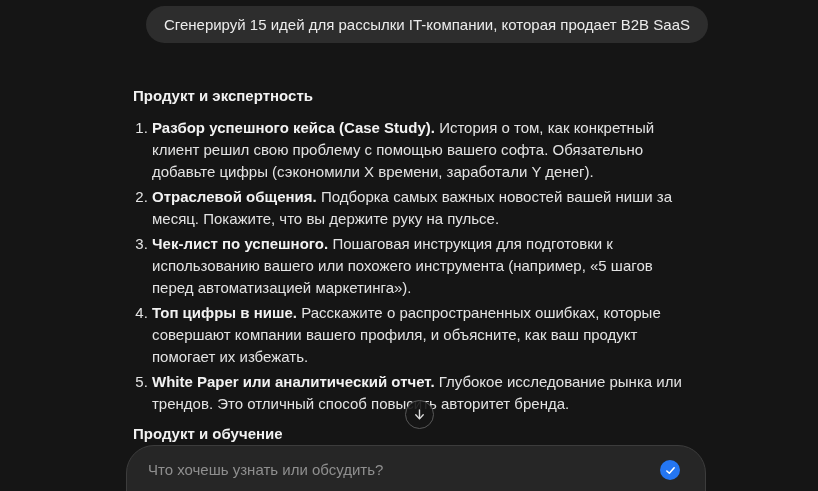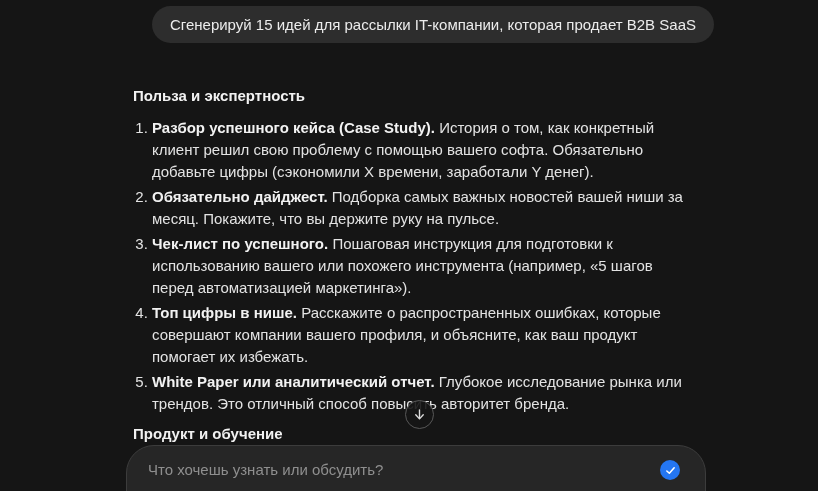--- a/index.html
+++ b/index.html
@@ -4,21 +4,21 @@
 <style>
   html,body{margin:0;padding:0;}
   body{
     width:818px;height:491px;overflow:hidden;position:relative;
     background:#151515;
     font-family:"Liberation Sans","DejaVu Sans",sans-serif;
   }
   .viewport{position:absolute;inset:0;}
 
   
-  .user-row{position:absolute;top:6px;right:104px;}
+  .user-row{position:absolute;top:6px;right:110px;}
   .user-bubble{
     background:#2d2d2d;color:#ececec;
     font-size:15px;line-height:21px;white-space:nowrap;
     padding:8px 18px;border-radius:19px;
   }
 
   
   .assistant{
     position:absolute;top:79px;left:133px;width:574px;
     color:#e3e3e3;font-size:15px;line-height:22px;
@@ -66,25 +66,25 @@
 
   <div class="user-row">
     <div class="user-bubble">
       <span>Сгенерируй 15 идей для рассылки IT-компании, которая продает B2B SaaS</span>
     </div>
   </div>
 
   <div class="assistant">
     <div>
   <section>
-    <h3>Польза и экспертность</h3>
+    <h3>Продукт и экспертность</h3>
     <ol>
   <li><strong>Разбор успешного кейса (Case Study). </strong><span>История о том, как конкретный клиент решил свою проблему с помощью вашего софта. Обязательно добавьте цифры (сэкономили X времени, заработали Y денег).</span></li>
 
-  <li><strong>Обязательно дайджест. </strong><span>Подборка самых важных новостей вашей ниши за месяц. Покажите, что вы держите руку на пульсе.</span></li>
+  <li><strong>Отраслевой общения. </strong><span>Подборка самых важных новостей вашей ниши за месяц. Покажите, что вы держите руку на пульсе.</span></li>
 
   <li><strong>Чек-лист по успешного. </strong><span>Пошаговая инструкция для подготовки к использованию вашего или похожего инструмента (например, «5 шагов перед автоматизацией маркетинга»).</span></li>
 
   <li><strong>Топ цифры в нише. </strong><span>Расскажите о распространенных ошибках, которые совершают компании вашего профиля, и объясните, как ваш продукт помогает их избежать.</span></li>
 
   <li><strong>White Paper или аналитический отчет. </strong><span>Глубокое исследование рынка или трендов. Это отличный способ повысить авторитет бренда.</span></li>
 </ol>
   </section>
 
   <section>

